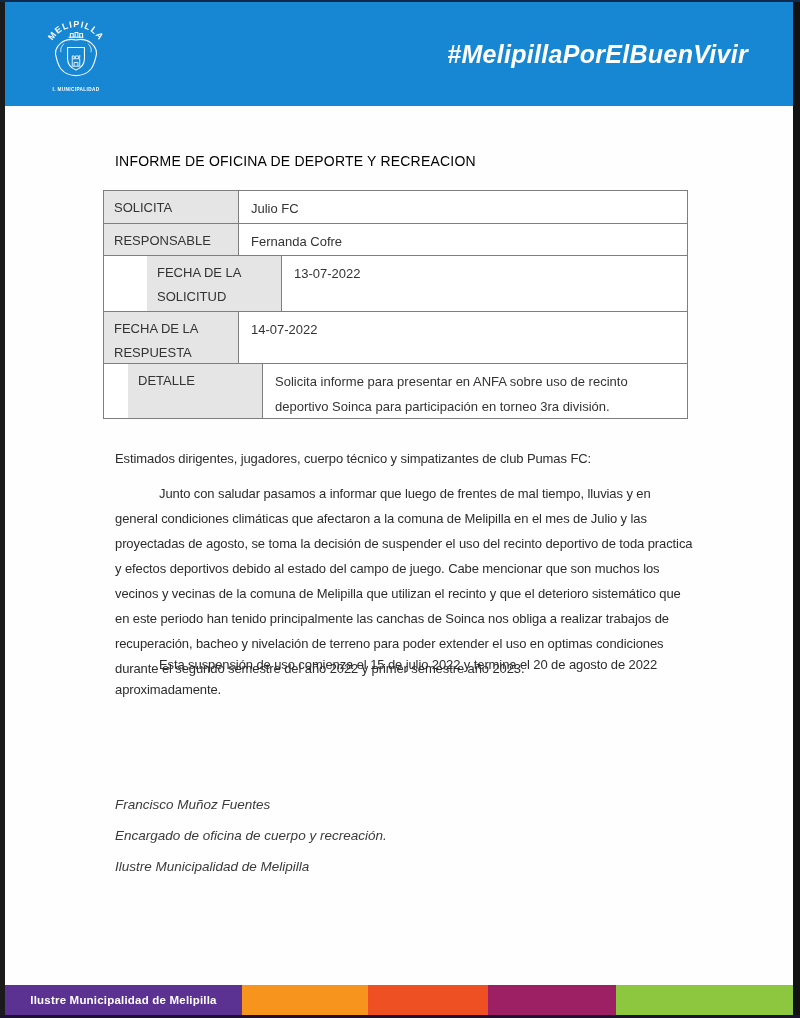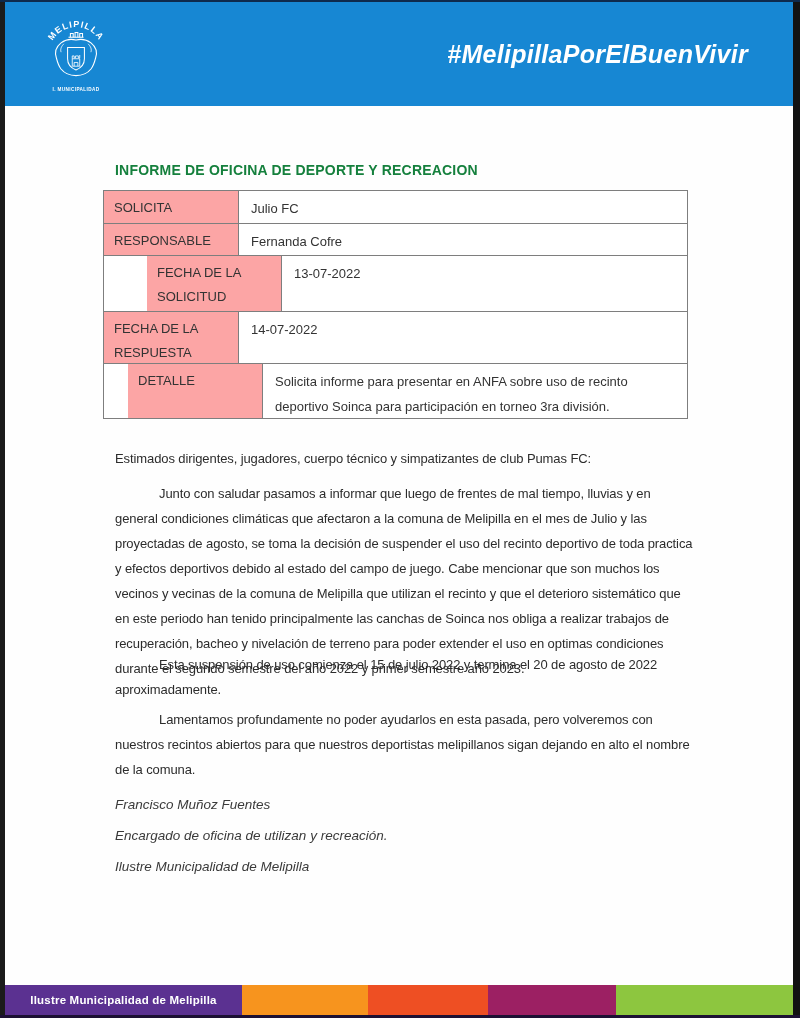--- a/index.html
+++ b/index.html
@@ -28,34 +28,34 @@
   }
   .logo { position:absolute; left:38px; top:12px; width:66px; height:86px; }
   .hashtag {
     position:absolute; top:40px; right:45px;
     font-size:25px; font-weight:bold; font-style:italic;
     color:#ffffff; letter-spacing:.3px; white-space:nowrap;
   }
 
   
   .title {
-    position:absolute; left:115px; top:162px;
-    font-size:14px; font-weight:bold; color:#15803d; letter-spacing:.2px;
+    position:absolute; left:115px; top:153px;
+    font-size:14px; font-weight:normal; color:#000000; letter-spacing:.2px;
     white-space:nowrap;
   }
 
   
   .info-table {
     position:absolute; left:103px; top:190px; width:585px;
     border:1px solid #7e7e7e; box-sizing:border-box; background:#fff;
   }
   .trow { display:flex; border-bottom:1px solid #7e7e7e; box-sizing:border-box; }
   .trow:last-child { border-bottom:none; }
   .tlabel {
-    width:135px; box-sizing:border-box; background:#fca5a5;
+    width:135px; box-sizing:border-box; background:#e5e5e5;
     border-right:1px solid #7e7e7e;
     padding:5px 6px 0 10px; font-size:13px; color:#333; line-height:24px;
   }
   .tvalue {
     flex:1; box-sizing:border-box;
     padding:5px 14px 0 12px; font-size:13px; color:#333; line-height:25px;
   }
   .rh-a { height:33px; } .rh-b { height:32px; } .rh-c { height:56px;padding-left:43px; }
   .rh-d { height:52px; } .rh-e { height:54px;padding-left:24px; }
 
@@ -145,25 +145,24 @@
     </div>
     <div class="trow rh-e">
       <div class="tlabel">DETALLE</div>
       <div class="tvalue">Solicita informe para presentar en ANFA sobre uso de recinto deportivo Soinca para participación en torneo 3ra división.</div>
     </div>
   </div>
 
   <div class="body-text p-salutation">Estimados dirigentes, jugadores, cuerpo técnico y simpatizantes de club Pumas FC:</div>
   <div class="body-text p-body1">Junto con saludar pasamos a informar que luego de frentes de mal tiempo, lluvias y en general condiciones climáticas que afectaron a la comuna de Melipilla en el mes de Julio y las proyectadas de agosto, se toma la decisión de suspender el uso del recinto deportivo de toda practica y efectos deportivos debido al estado del campo de juego. Cabe mencionar que son muchos los vecinos y vecinas de la comuna de Melipilla que utilizan el recinto y que el deterioro sistemático que en este periodo han tenido principalmente las canchas de Soinca nos obliga a realizar trabajos de recuperación, bacheo y nivelación de terreno para poder extender el uso en optimas condiciones durante el segundo semestre del año 2022 y primer semestre año 2023.</div>
   <div class="body-text p-body2">Esta suspensión de uso comienza el 15 de julio 2022 y termina el 20 de agosto de 2022 aproximadamente.</div>
-  <div class="body-text p-body3">Lamentamos profundamente no poder ayudarlos en esta pasada, pero volveremos con nuestros recintos abiertos para que nuestros deportistas melipillanos sigan dejando en alto el nombre de la comuna.</div>
 
   <div class="signature">
     <div>Francisco Muñoz Fuentes</div>
-    <div>Encargado de oficina de utilizan y recreación.</div>
+    <div>Encargado de oficina de cuerpo y recreación.</div>
     <div>Ilustre Municipalidad de Melipilla</div>
   </div>
 
   <div class="footer-bar">
     <div class="seg seg-purple" style="background-color: rgb(91, 49, 145);">
       <span class="footer-label">Ilustre Municipalidad de Melipilla</span>
     </div>
     <div class="seg seg-orange" style="background-color: rgb(247, 148, 30);"></div>
     <div class="seg seg-red" style="background-color: rgb(238, 79, 35);"></div>
     <div class="seg seg-magenta" style="background-color: rgb(156, 32, 99);"></div>

